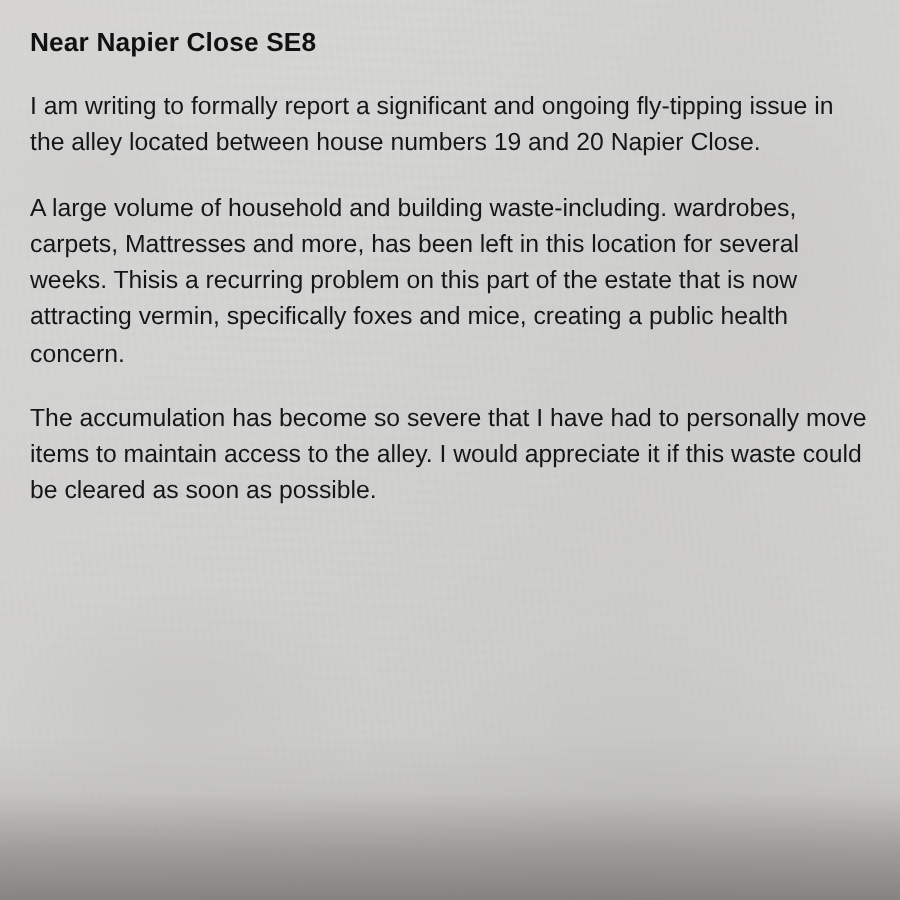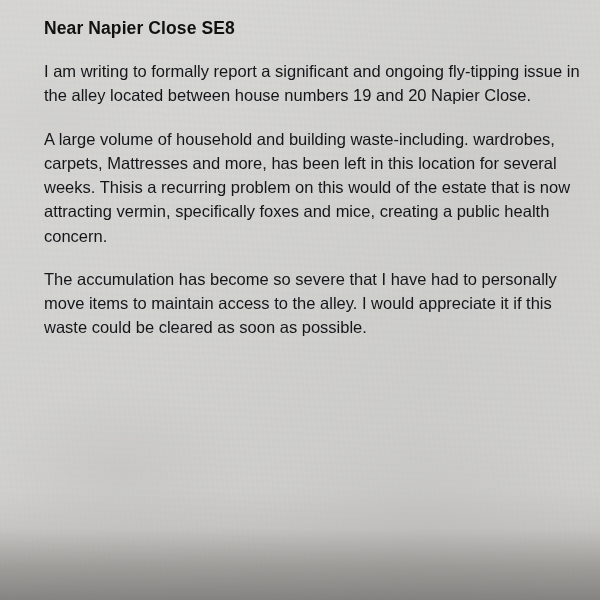--- a/index.html
+++ b/index.html
@@ -35,21 +35,20 @@
   .overlay {
     position: absolute;
     inset: 0;
     background: rgba(233, 233, 231, 0.80);
   }
 
   .content {
     position: relative;
     padding: 18px 4px 0 20px;
     box-sizing: border-box;
-    margin-left: 24px;
   }
 
   .doc-title {
     font-size: 17.5px;
     font-weight: bold;
     color: #111111;
     letter-spacing: 0.1px;
     margin: 0 0 20px 0;
     line-height: 1.2;
   }
@@ -80,18 +79,18 @@
 </head>
 <body>
 
 <div class="canvas">
   <div class="overlay"></div>
 
   <div class="content">
     <h1 class="doc-title">Near Napier Close SE8</h1>
 
     <p class="para"> I am writing to formally report a significant and ongoing fly-tipping issue in the alley located between house numbers 19 and 20 Napier Close.</p>
-    <p class="para">A large volume of household and building waste-including. wardrobes, carpets, Mattresses and more, has been left in this location for several weeks.  Thisis a recurring problem on this would of the estate that is now attracting vermin, specifically foxes and mice, creating a public health concern.</p>
+    <p class="para">A large volume of household and building waste-including. wardrobes, carpets, Mattresses and more, has been left in this location for several weeks.  Thisis a recurring problem on this part of the estate that is now attracting vermin, specifically foxes and mice, creating a public health concern.</p>
     <p class="para">The accumulation has become so severe that I have had to personally move items to maintain access to the alley.  I would appreciate it if this waste could be cleared as soon as possible.</p>
   </div>
 
   <div class="fade-bottom"></div>
 </div>
 
 </body></html>

